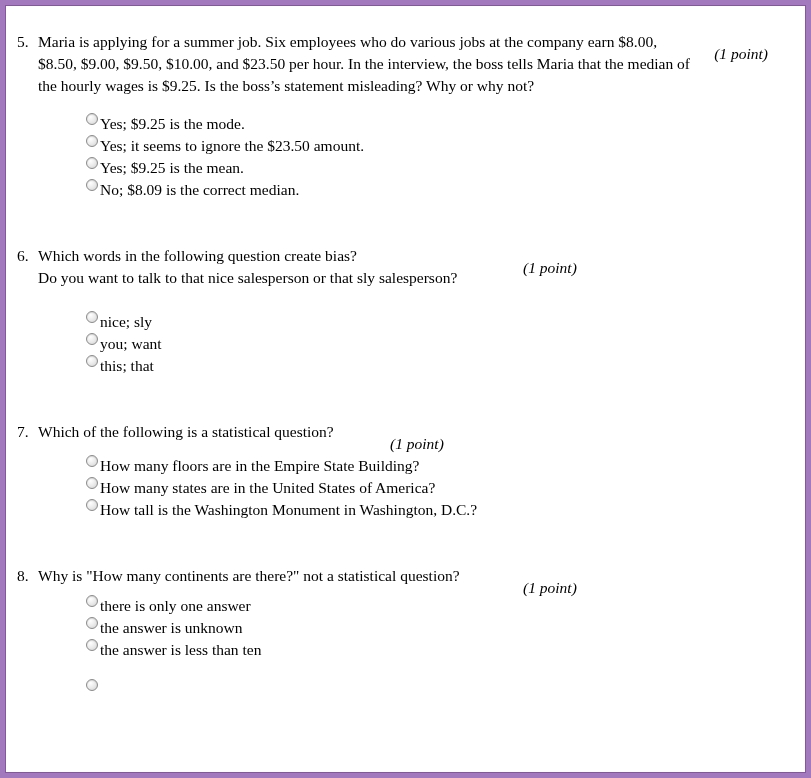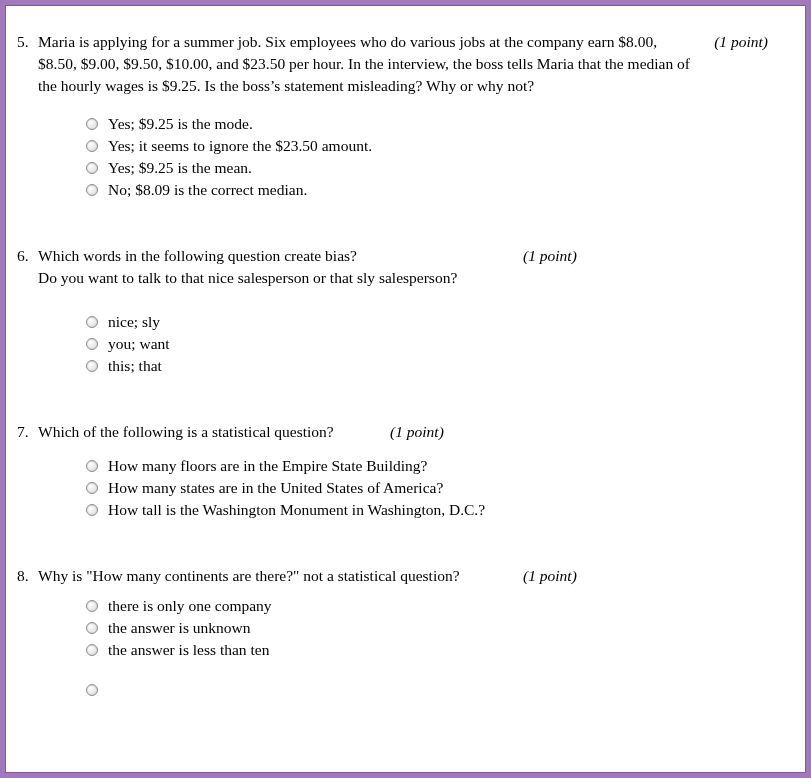--- a/index.html
+++ b/index.html
@@ -35,43 +35,43 @@
     top: 0;
   }
   .q-text {
     display: inline-block;
     max-width: 658px;
     white-space: pre-line;
     vertical-align: top;
   }
   .q-points {
     position: absolute;
-    top: 0;
+    top: 12px;
     font-style: italic;
     white-space: nowrap;
   }
   .question:nth-child(1) .q-points { right: 26px; left: auto; }
   .question:nth-child(2) .q-points { left: 506px; }
   .question:nth-child(3) .q-points { left: 373px; }
   .question:nth-child(4) .q-points { left: 506px; }
 
   .options {
     padding-left: 69px;
     margin-top: 16px;
   }
   .question:nth-child(1) .options { margin-top: 16px; }
   .question:nth-child(2) .options { margin-top: 22px; }
   .question:nth-child(3) .options { margin-top: 12px; }
   .question:nth-child(4) .options { margin-top: 8px; }
   .question:nth-child(4) .option:nth-child(4) { margin-top: 18px; }
 
   .option {
     display: flex;
-    align-items: center;
-    gap: 10px;
+    align-items: flex-start;
+    gap: 2px;
     height: 22px;
     cursor: default;
   }
   .radio {
     box-sizing: border-box;
     flex: none;
     width: 12px;
     height: 12px;
     border-radius: 50%;
     border: 1px solid #8b8b8b;
@@ -141,21 +141,21 @@
             <span class="radio"></span>
             <span class="option-label">How tall is the Washington Monument in Washington, D.C.?</span>
           </label>
         </div>
       </div>
       <div class="question">
         <div class="q-header"><span class="q-number">8.</span><span class="q-text">Why is "How many continents are there?" not a statistical question?</span><span class="q-points">(1 point)</span></div>
         <div class="options">
           <label class="option">
             <span class="radio"></span>
-            <span class="option-label">there is only one company</span>
+            <span class="option-label">there is only one answer</span>
           </label>
           <label class="option">
             <span class="radio"></span>
             <span class="option-label">the answer is unknown</span>
           </label>
           <label class="option">
             <span class="radio"></span>
             <span class="option-label">the answer is less than ten</span>
           </label>
           <label class="option">

